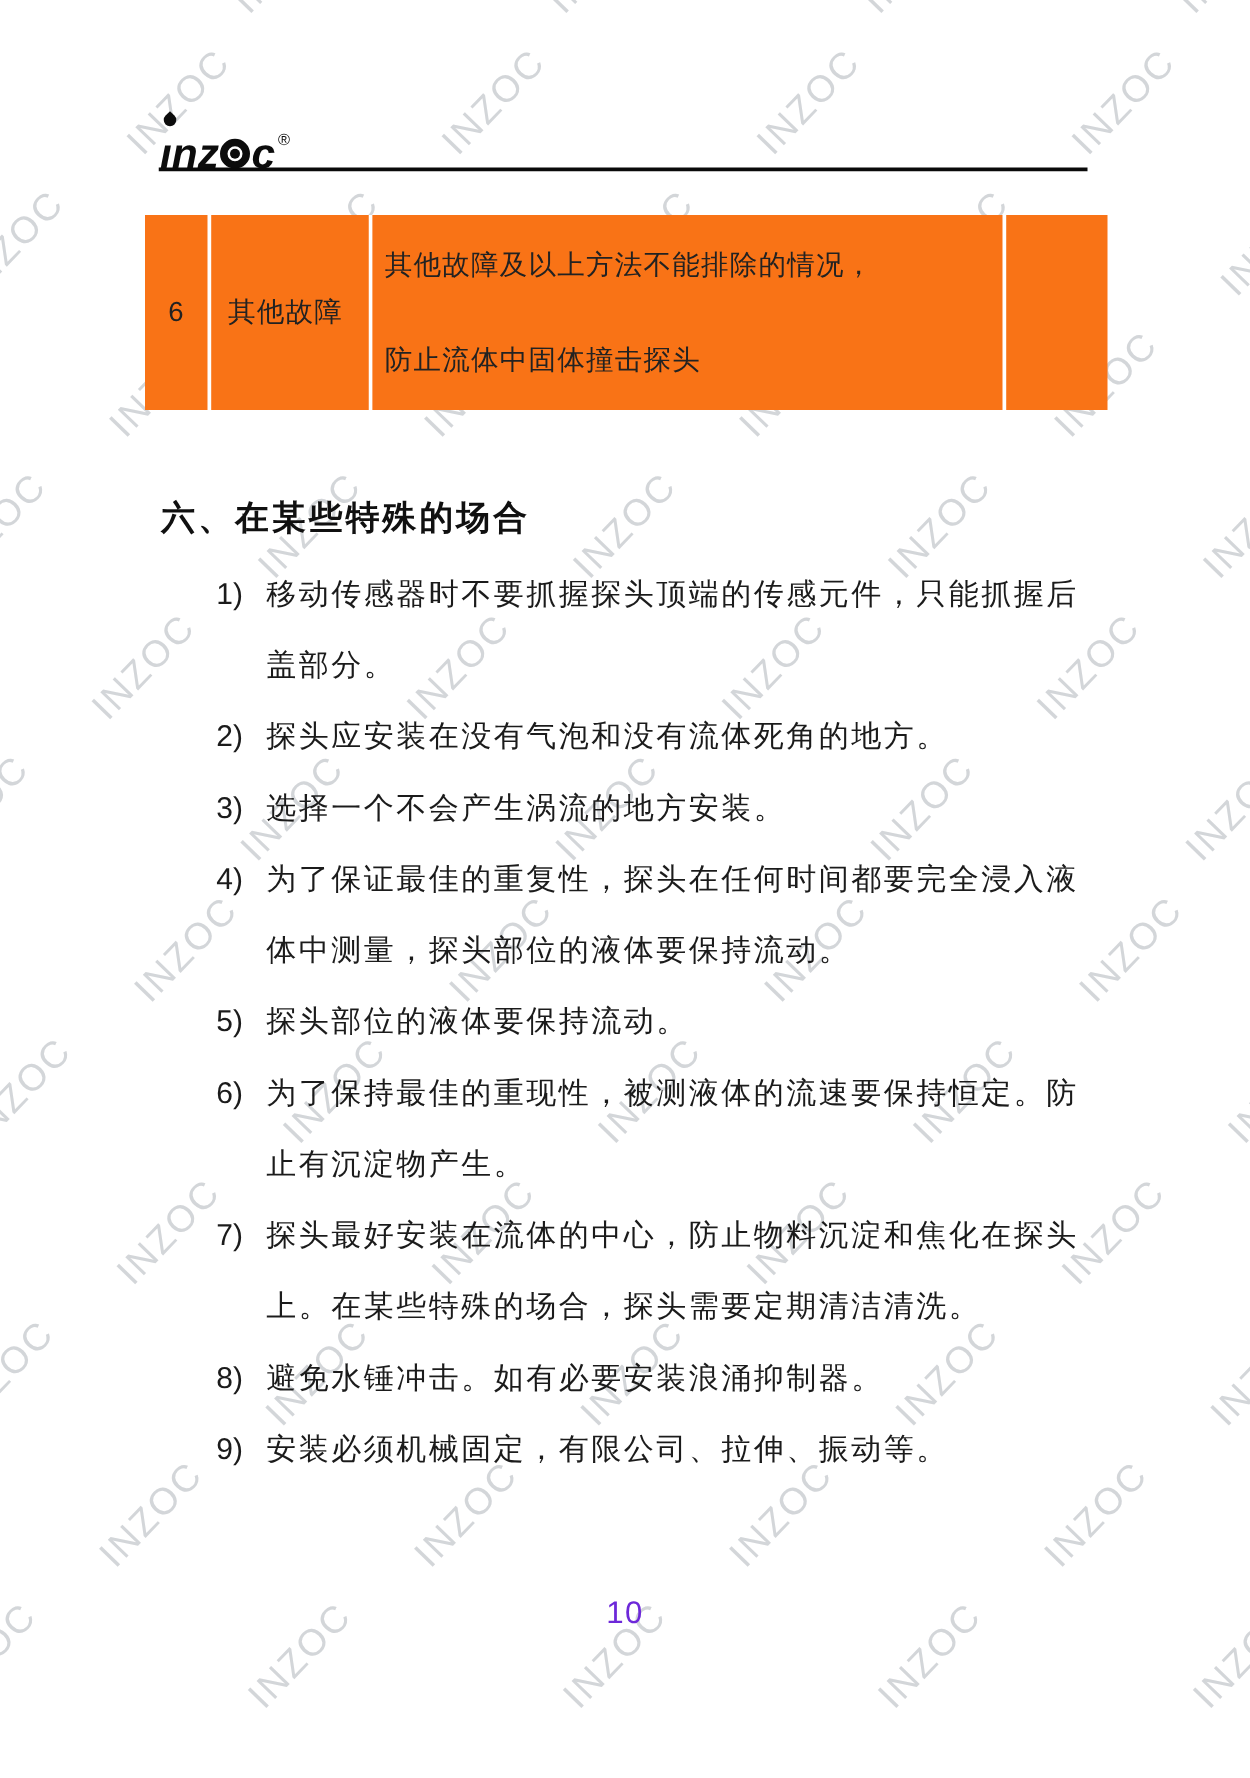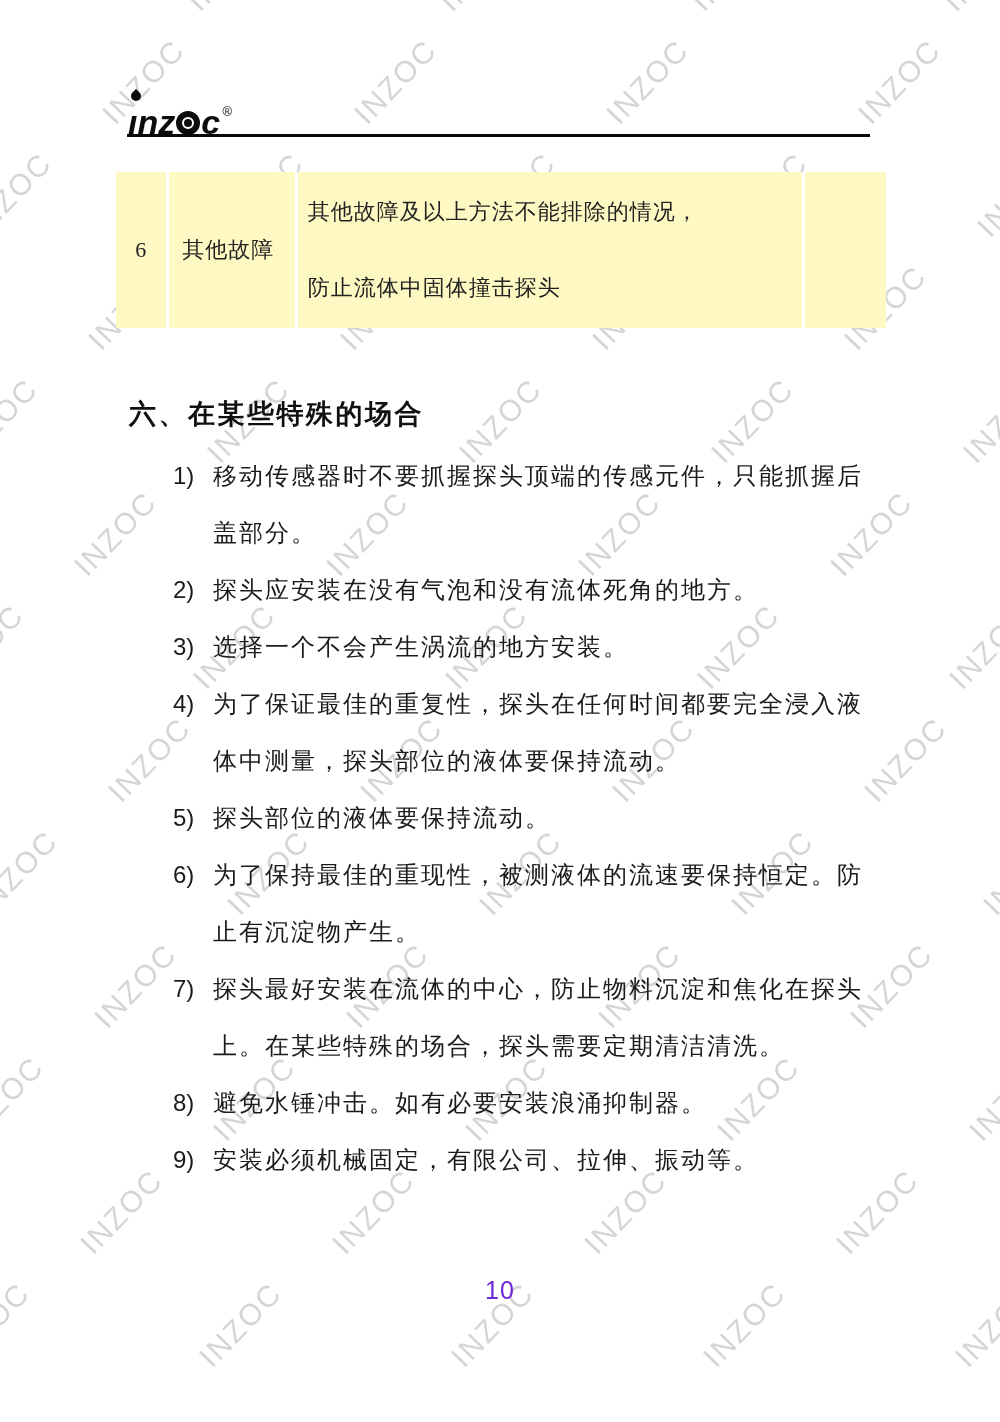--- a/index.html
+++ b/index.html
@@ -33,21 +33,21 @@
     background:#0c0c0c;border-radius:50%;
   }
   .reg-mark{font-size:13px;font-weight:400;vertical-align:18px;margin-left:2px;color:#0c0c0c;}
   .hdr-company{
     position:absolute;right:132px;top:99px;z-index:2;font-size:23px;font-weight:700;
     letter-spacing:1px;color:#111;
   }
   .hdr-rule{position:absolute;left:127px;width:743px;top:134px;height:3px;background:#0a0a0a;z-index:2;}
   
   .ftable{position:absolute;left:116px;top:172px;width:770px;height:156px;display:flex;z-index:1;}
-  .fcell{background:#fef9c3;color:#222;font-size:22px;letter-spacing:1px;box-sizing:border-box;font-family:Liberation Serif, serif;}
+  .fcell{background:#f97316;color:#222;font-size:22px;letter-spacing:1px;box-sizing:border-box;}
   .fc-sep{border-right:3px solid #ffffff;}
   .fc1{width:54px;display:flex;align-items:center;justify-content:center;}
   .fc2{width:130px;display:flex;align-items:center;padding-left:13px;}
   .fc3{width:514px;display:flex;flex-direction:column;justify-content:center;padding-left:10px;line-height:76px;}
   .fc4{width:82px;}
   
   .sec-heading{
     position:absolute;left:129px;top:396px;z-index:1;font-size:27px;font-weight:700;
     letter-spacing:2.5px;color:#101010;
   }

